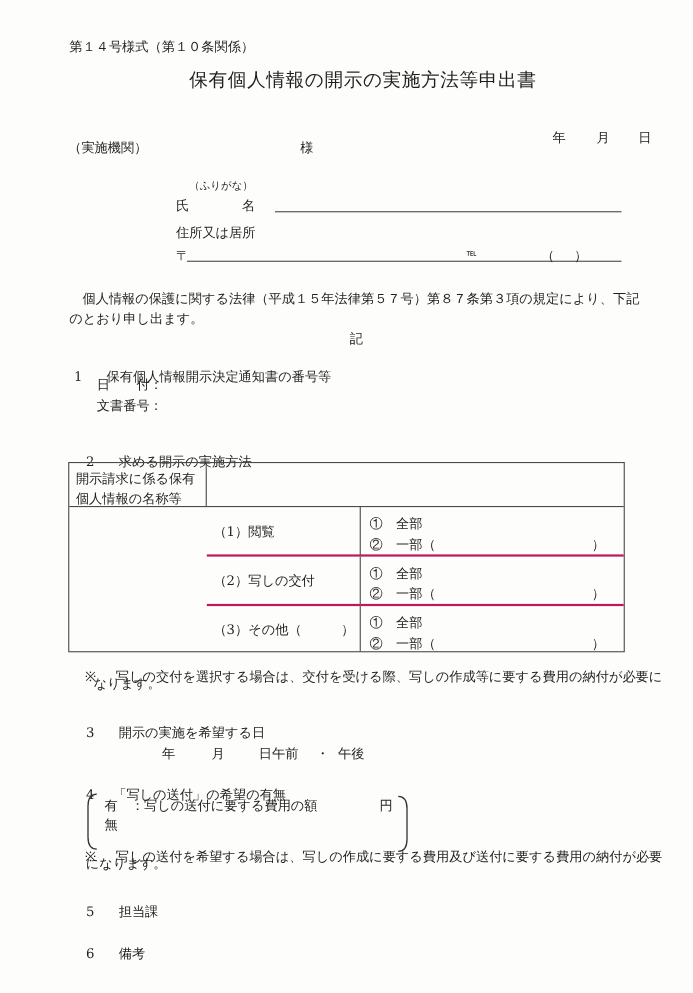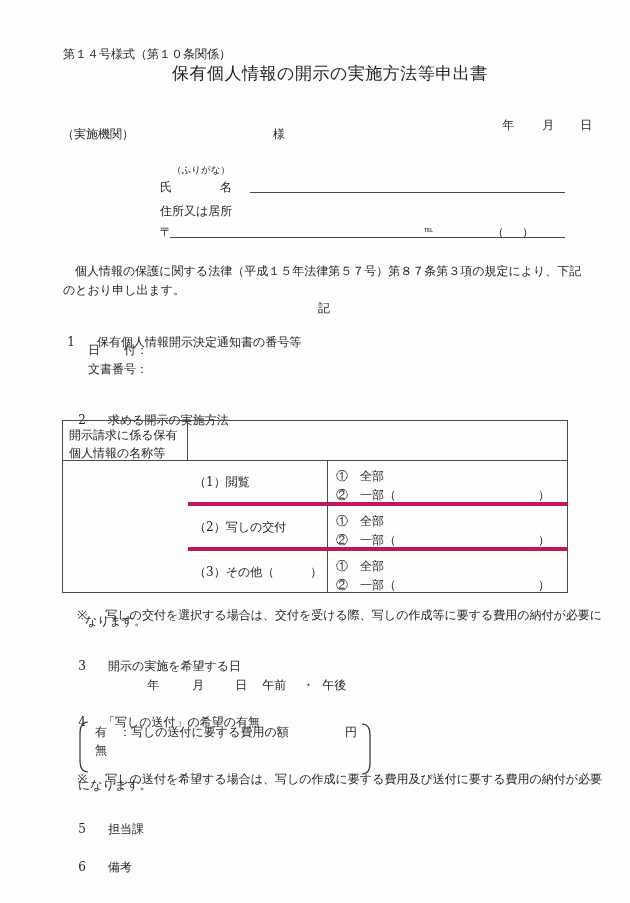--- a/index.html
+++ b/index.html
@@ -32,32 +32,32 @@
     display:grid;
     grid-template-columns:125px 140px 239px;
     grid-template-rows:40px 45px 45px 41px;
   }
   .dtable > div{box-sizing:border-box;}
   .cA{grid-column:1;grid-row:1;border-right:1px solid #4a4a4a;border-bottom:1px solid #4a4a4a;padding:5px 4px 0 6px;line-height:18px;white-space:pre;}
   .cB{grid-column:2/4;grid-row:1;border-bottom:1px solid #4a4a4a;}
   .cC{grid-column:1;grid-row:2/5;border-right:1px solid #4a4a4a;display:flex;align-items:center;padding-left:8px;letter-spacing:21px;white-space:pre;}
   .cD{grid-column:2;border-right:1px solid #4a4a4a;display:flex;align-items:center;padding-left:6px;white-space:pre;}
   .cE{grid-column:3;padding:6px 17px 0 8px;}
-  .rb{border-bottom:4px solid #be185d;}
+  .rb{border-bottom:2px solid #be185d;}
   .optline{line-height:19px;white-space:pre;}
   .optline2{display:flex;line-height:19px;white-space:pre;}
   .optline2 .sp{flex:1;}
   .bracket{position:absolute;}
 </style>
 </head>
 <body>
 
 <div class="page">
 
-  <div class="abs" style="left:63px;top:48px">第１４号様式（第１０条関係）</div>
+  <div class="abs" style="left:63px;top:36px">第１４号様式（第１０条関係）</div>
   <div class="abs" style="left:487px;top:107px">
     <span>年</span><span style="margin-left:28px">月</span><span style="margin-left:26px">日</span>
   </div>
 
   <div class="abs title" style="left:172px;top:65px">保有個人情報の開示の実施方法等申出書</div>
 
   <div class="abs" style="left:62px;top:128px">（実施機関）</div>
   <div class="abs" style="left:273px;top:128px">様</div>
 
   <div class="abs small" style="left:172px;top:165px">（ふりがな）</div>
@@ -113,21 +113,21 @@
 
   <div class="abs" style="left:62px;top:597px">
     <span>※</span><span class="note-text">写しの交付を選択する場合は、交付を受ける際、写しの作成等に要する費用の納付が必要に</span>
   </div>
   <div class="abs" style="left:85px;top:615px">なります。</div>
 
   <div class="abs" style="left:63px;top:648px">
     <span>3</span><span class="num-lbl">開示の実施を希望する日</span>
   </div>
   <div class="abs" style="left:132px;top:667px">
-    <span>年</span><span style="margin-left:33px">月</span><span style="margin-left:31px">日</span><span style="margin-left:15px">午前</span><span style="margin-left:16px">・</span><span style="margin-left:8px">午後</span>
+    <span>年</span><span style="margin-left:33px">月</span><span style="margin-left:31px">日</span><span style="">午前</span><span style="margin-left:16px">・</span><span style="margin-left:8px">午後</span>
   </div>
 
   <div class="abs" style="left:63px;top:704px">
     <span>4</span><span class="num-lbl-tight">「写しの送付」の希望の有無</span>
   </div>
 
   <svg class="bracket" style="left:76px;top:721px" width="14" height="52" viewBox="0 0 14 52">
     <path d="M12,1 Q4,1 4,12 L4,40 Q4,51 12,51" fill="none" stroke="#333" stroke-width="1.2"></path>
   </svg>
   <svg class="bracket" style="left:360px;top:723px" width="14" height="52" viewBox="0 0 14 52">

